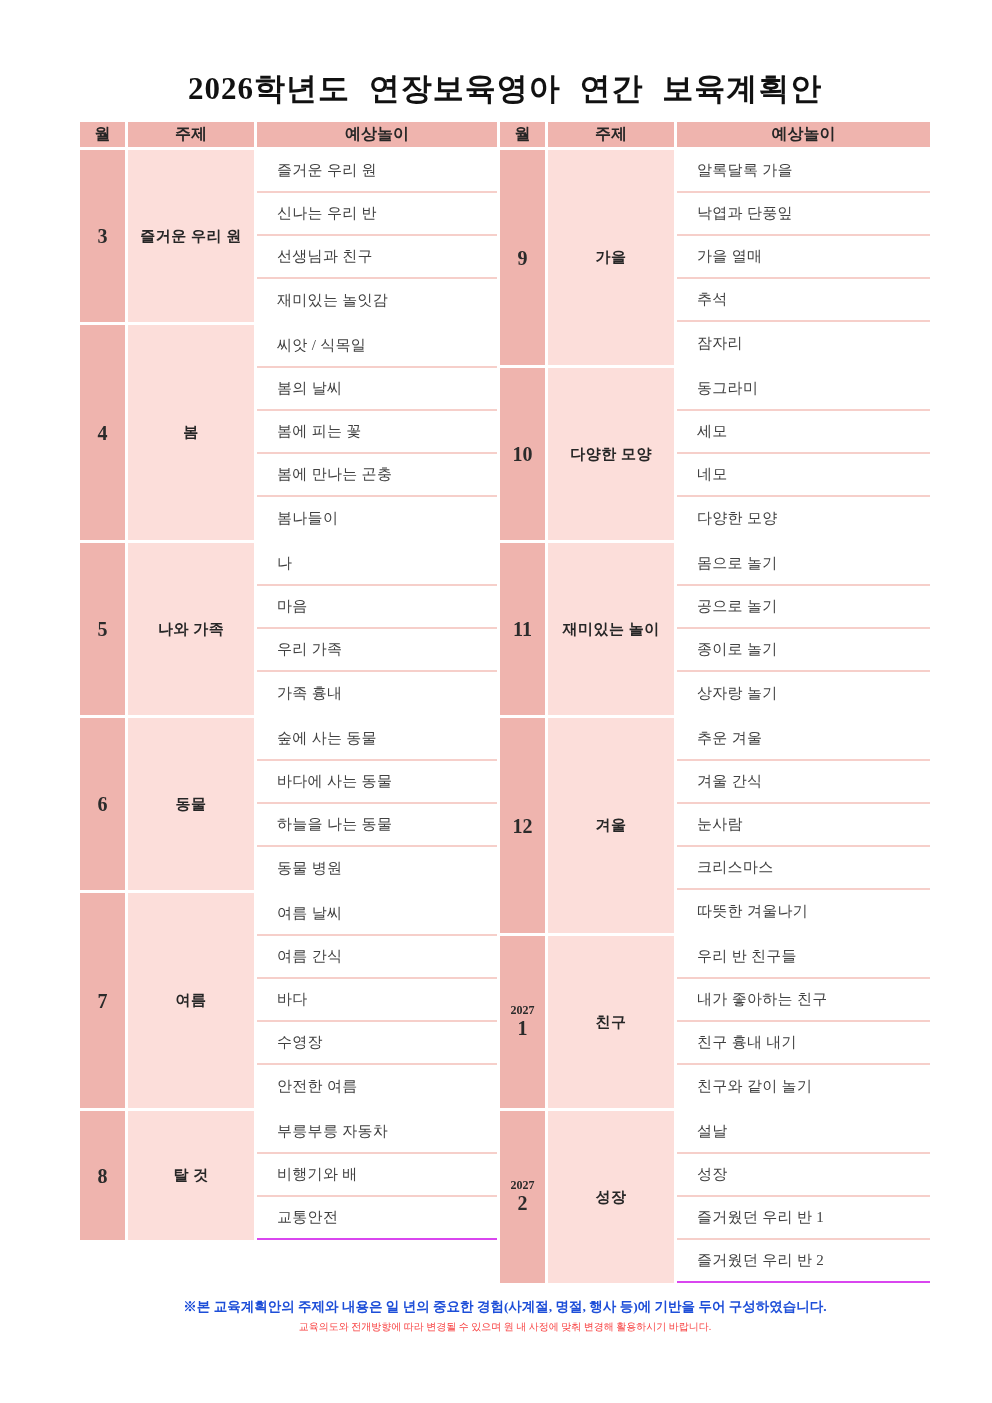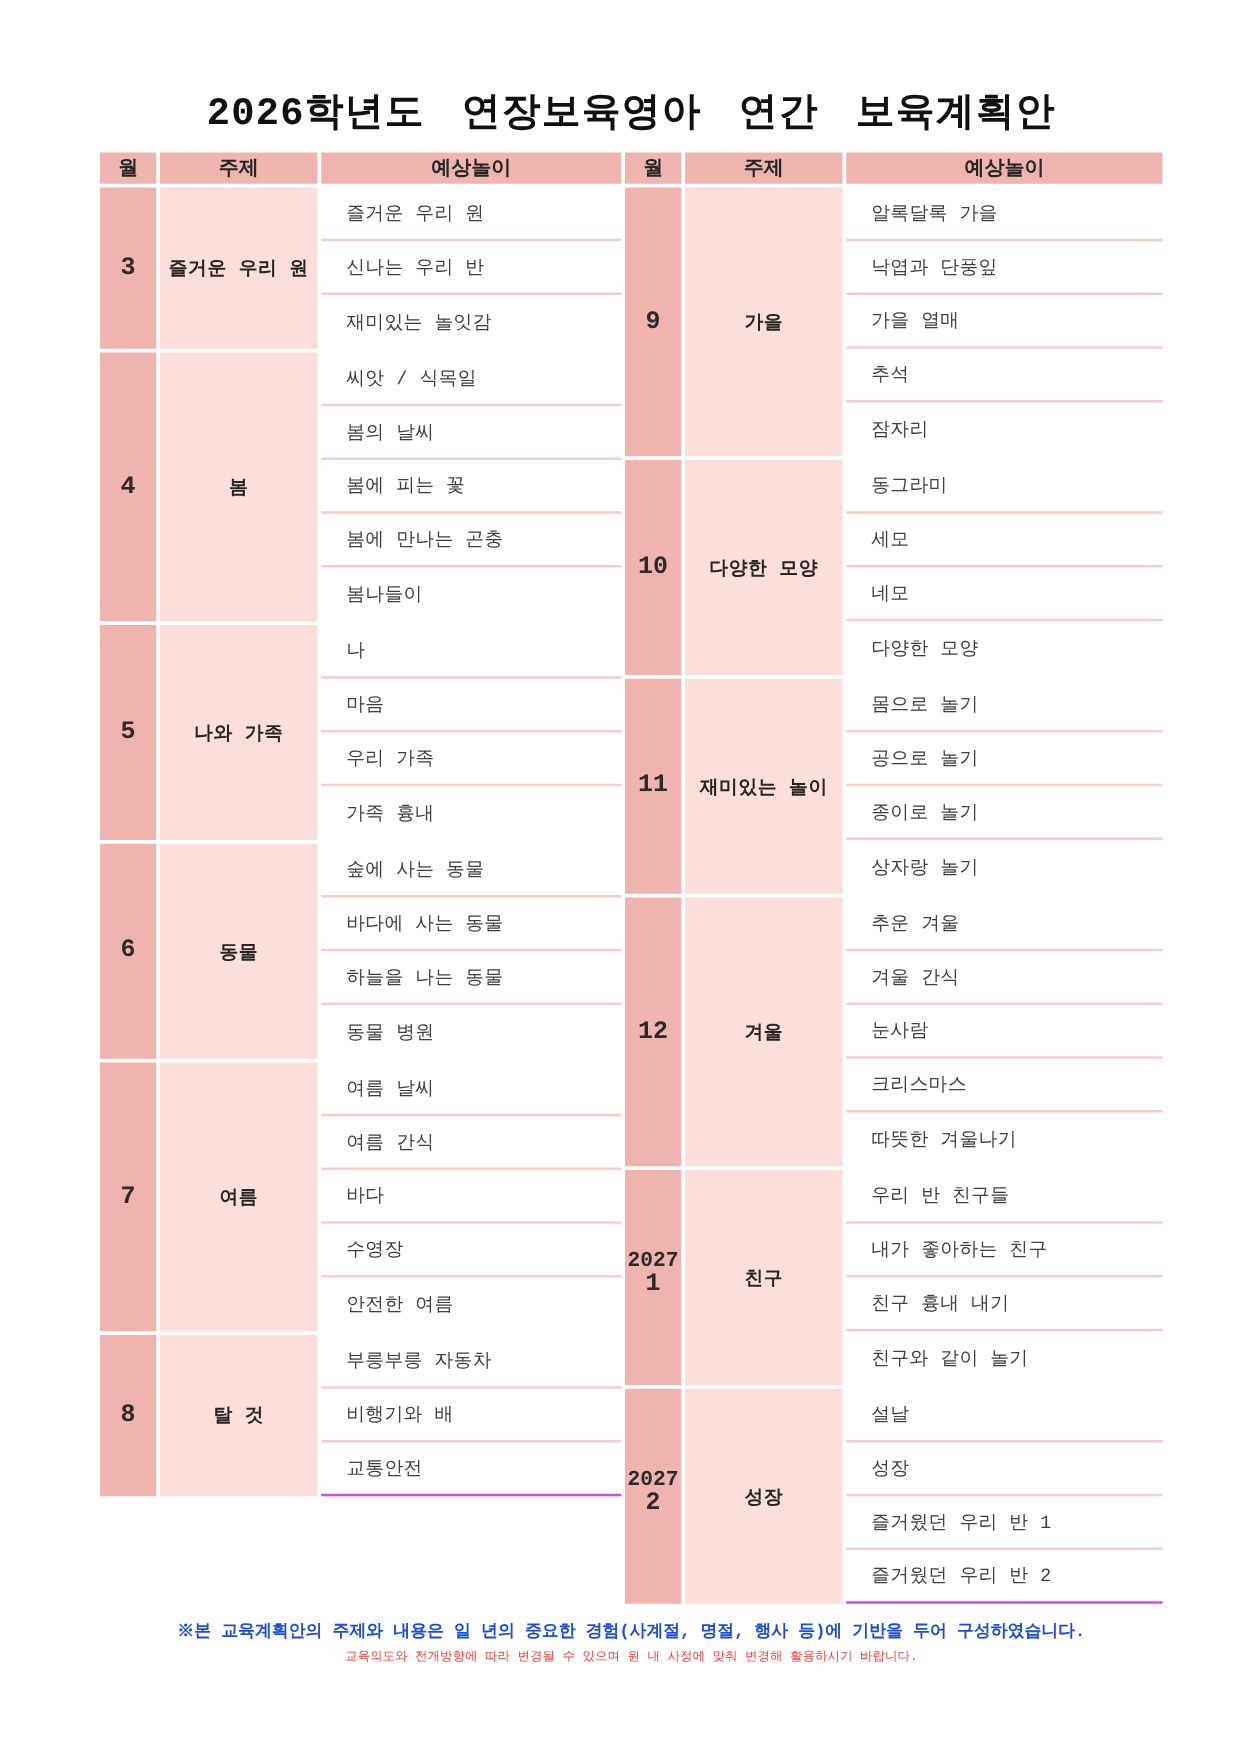--- a/index.html
+++ b/index.html
@@ -2,21 +2,21 @@
 <html lang="ko"><head>
 <meta charset="utf-8">
 <style>
   * { margin: 0; padding: 0; box-sizing: border-box; }
   html, body { background: #ffffff; }
   .page {
     position: relative;
     width: 992px;
     height: 1403px;
     background: #ffffff;
-    font-family: Liberation Mono, monospace;
+    font-family: Liberation Serif, serif;
     overflow: hidden;
   }
   .title {
     position: absolute;
     top: 68px;
     left: 80px;
     width: 850px;
     text-align: center;
     font-size: 31px;
     font-weight: bold;
@@ -59,21 +59,21 @@
   .cell-month {
     width: 45px;
     background: #efb4ae;
     display: flex;
     flex-direction: column;
     align-items: center;
     justify-content: center;
     color: #2b2b2b;
   }
   .cell-month .year {
-    font-size: 17px;
+    font-size: 12px;
     font-weight: bold;
     line-height: 12px;
   }
   .cell-month .mnum {
     font-size: 20px;
     font-weight: bold;
     line-height: 24px;
   }
   .cell-theme {
     width: 126px;
@@ -139,20 +139,21 @@
       <div class="groups" id="left-groups">
   <div class="group">
     <div class="cell-month">
 
       <div class="mnum">3</div>
     </div>
     <div class="cell-theme">즐거운 우리 원</div>
     <div class="plays">
               <div class="play">즐거운 우리 원</div>
               <div class="play">신나는 우리 반</div>
+              <div class="play">선생님과 친구</div>
               <div class="play">재미있는 놀잇감</div>
             </div>
   </div>
 
   <div class="group">
     <div class="cell-month">
 
       <div class="mnum">4</div>
     </div>
     <div class="cell-theme">봄</div>

